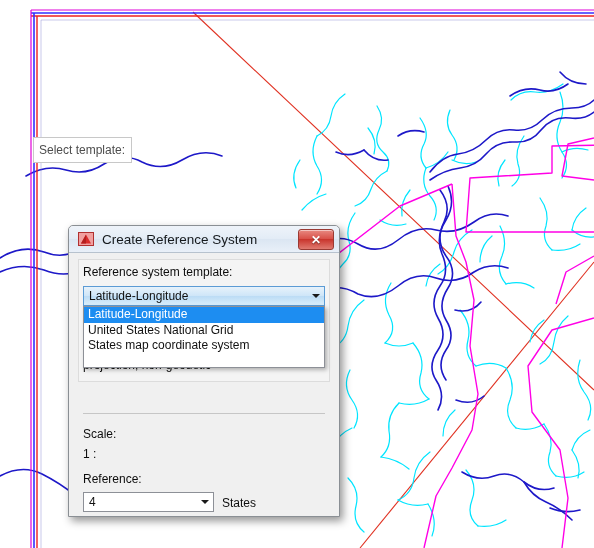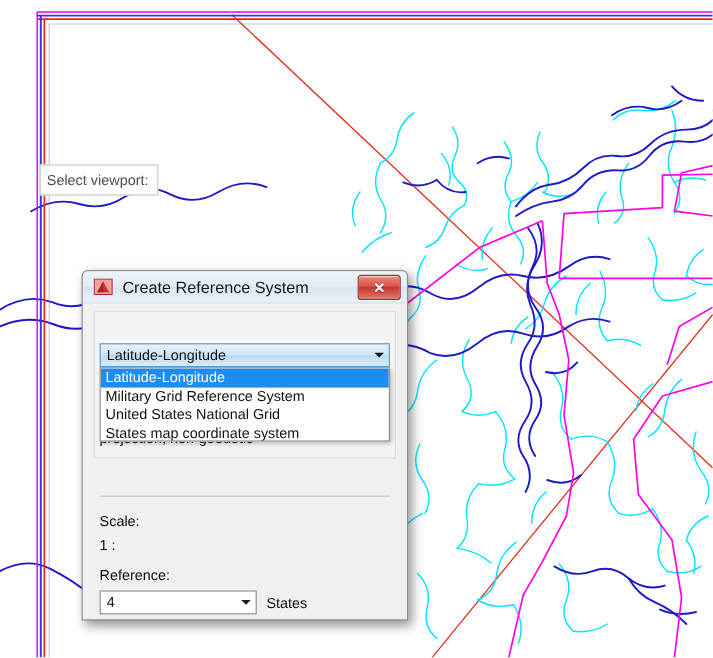--- a/index.html
+++ b/index.html
@@ -237,21 +237,21 @@
       <polyline points="31,10 31,548" stroke="#e000d8" stroke-width="1.2"></polyline>
       <polyline points="34,13 34,548" stroke="#3030ff" stroke-width="1.6"></polyline>
       <polyline points="37,16 37,548" stroke="#ee2020" stroke-width="1.4"></polyline>
       <polyline points="41,20 594,20" stroke="#7a7acc" stroke-width="0.8" opacity="0.5"></polyline>
       <polyline points="41,20 41,548" stroke="#7a7acc" stroke-width="0.8" opacity="0.5"></polyline>
     </g>
   </svg>
 </div>
 
 <div id="select-viewport-tooltip">
-  <span>Select viewport:</span>
+  <span>Select template:</span>
 </div>
 
 <div id="dialog">
   <div id="dialog-inner-edge"></div>
 
   <div id="title-bar">
     <div id="app-icon">
       <svg width="16" height="14" viewBox="0 0 16 14">
         <rect x="0.5" y="0.5" width="15" height="13" fill="#f1a0a0" stroke="#b03030" stroke-width="1"></rect>
         <polygon points="8,2.5 13,11.5 3,11.5" fill="#d92b2b"></polygon>
@@ -259,31 +259,31 @@
       </svg>
     </div>
     <div id="title-text">Create Reference System</div>
     <div id="close-button">✕</div>
   </div>
 
   <div id="dialog-body">
 
     <div class="group-panel"></div>
 
+    <div class="field-label" style="left:14px;top:12px;">Reference system template:</div>
 
     <div class="combo" id="template-combo">
       <span class="combo-text">Latitude-Longitude</span>
       <span class="combo-arrow">
         <span class="arrow-glyph"></span>
       </span>
     </div>
 
     <div id="template-listbox">
       <div class="list-option selected">Latitude-Longitude</div>
-      <div class="list-option">Military Grid Reference System</div>
       <div class="list-option">United States National Grid</div>
       <div class="list-option">States map coordinate system</div>
     </div>
 
     <div id="description-text">projection, non-geodetic</div>
 
     <div id="separator"></div>
 
     <div class="field-label" id="scale-label">Scale:</div>
     <div id="scale-ratio">1 :</div>

